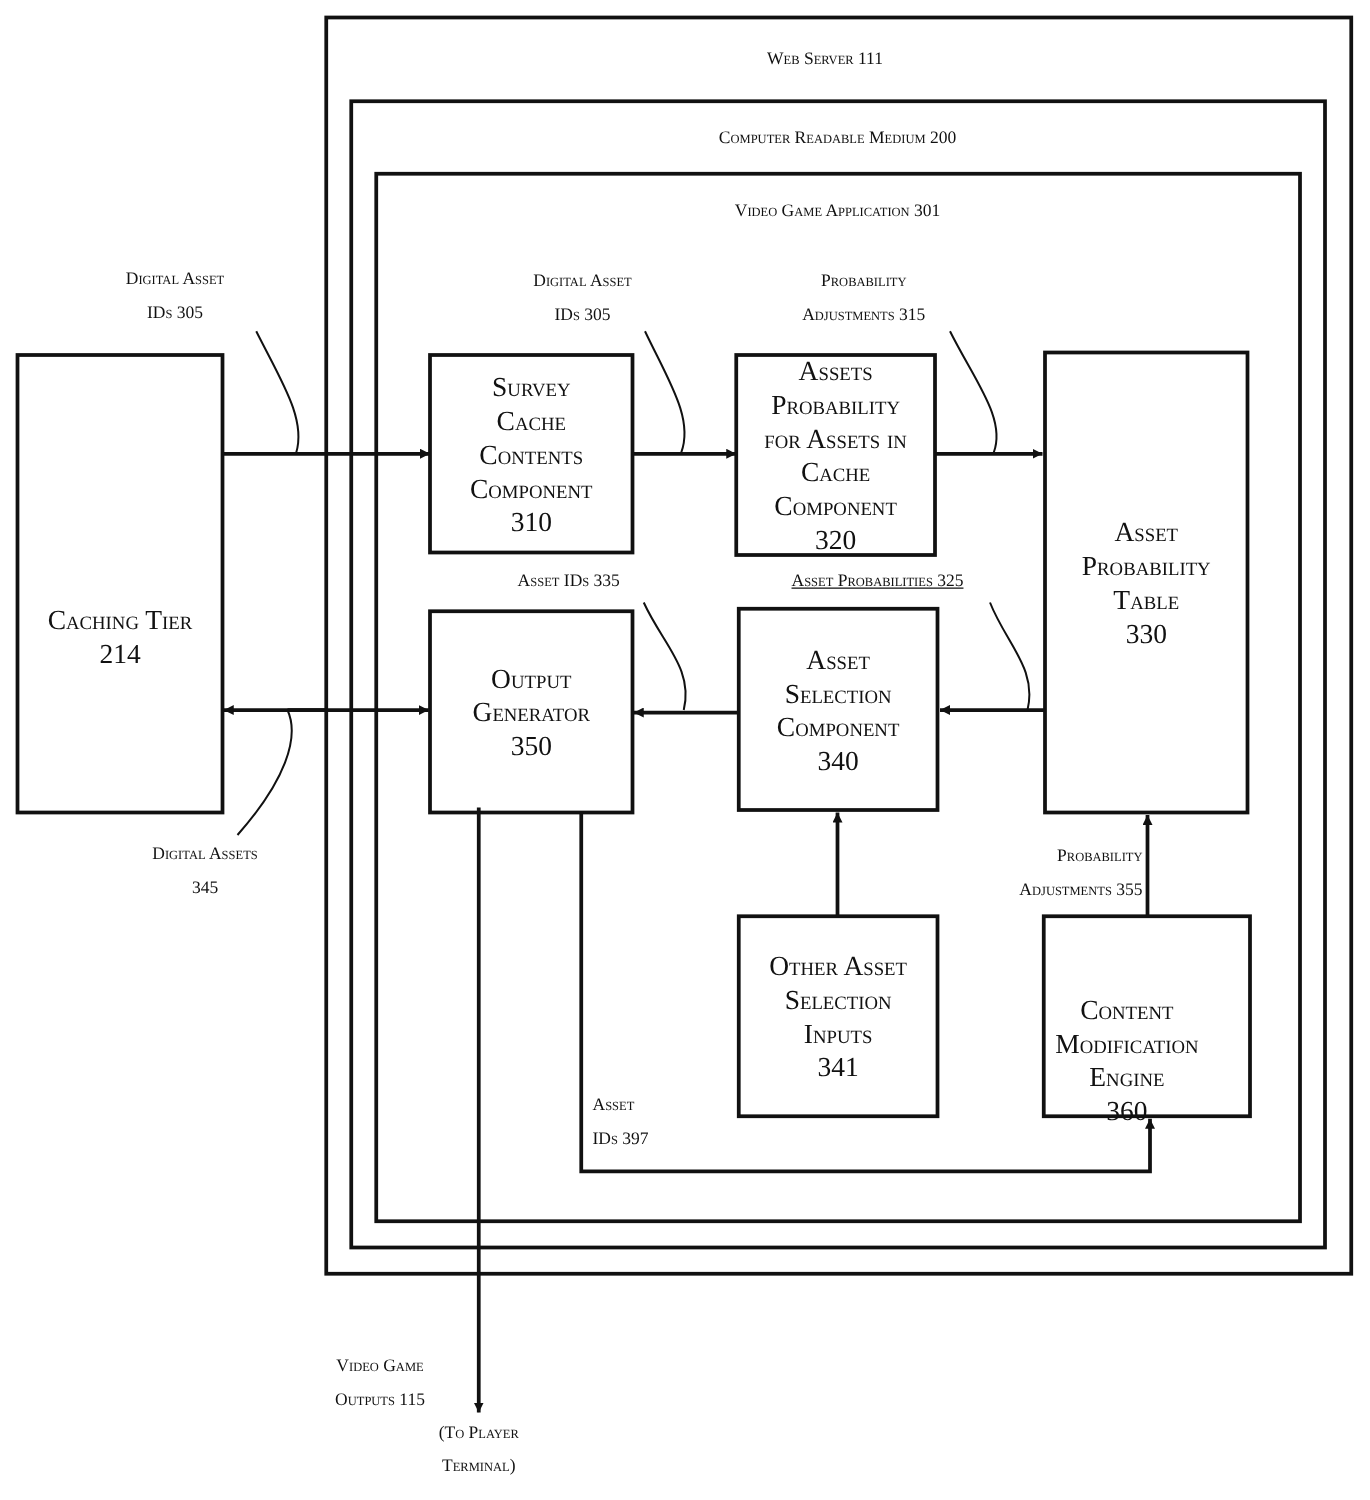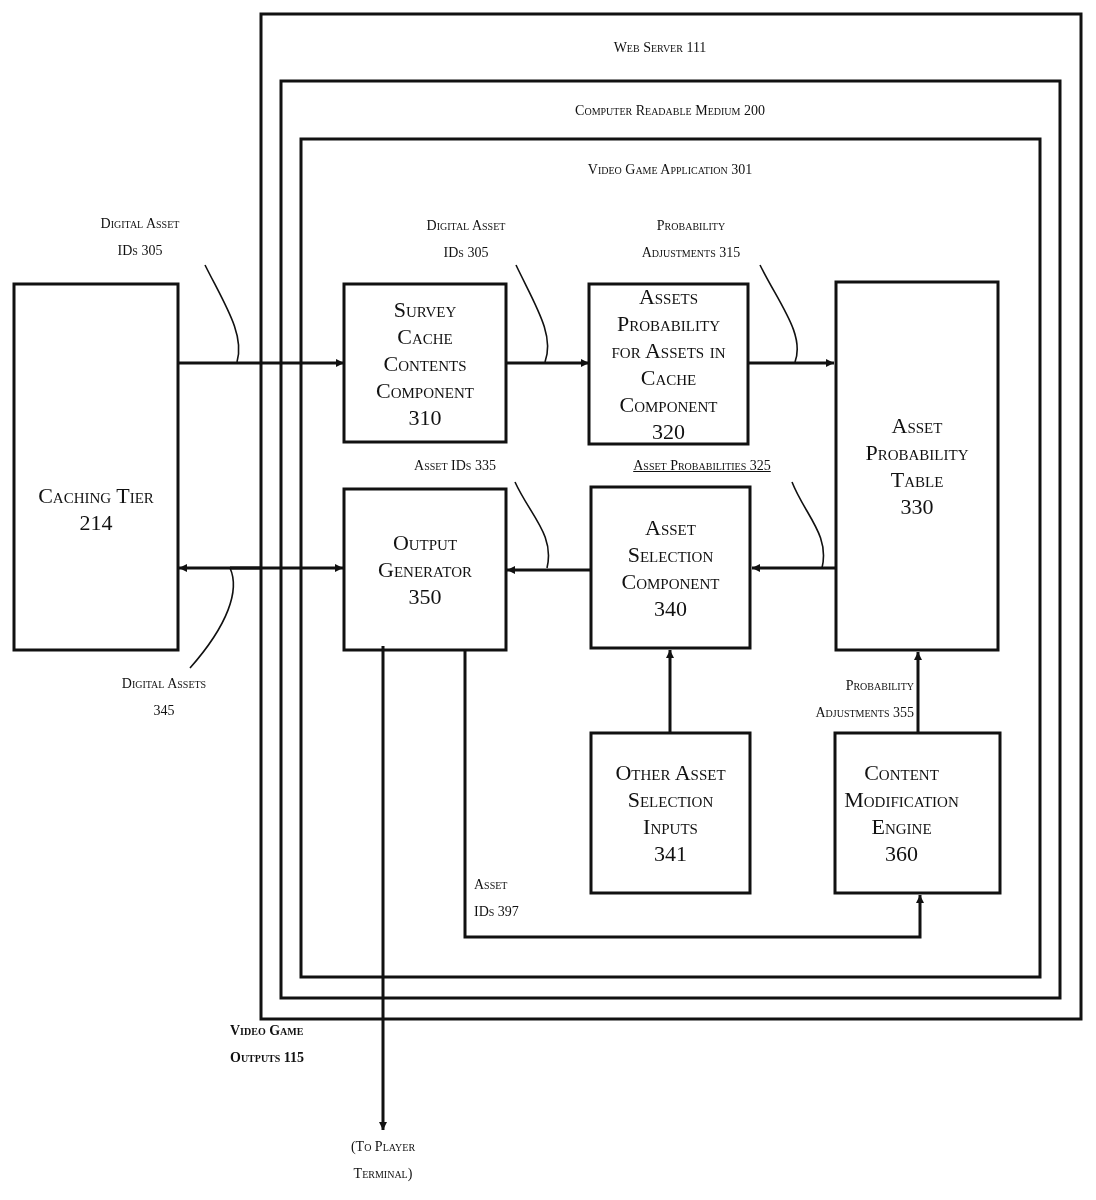--- a/index.html
+++ b/index.html
@@ -118,21 +118,21 @@
     <span>Selection</span>
     <span>Component</span>
     <span>340</span>
 </div>
 <div class="box-text" style="left:591px; top:733px; width:159px; height:160px;">
   <span>Other Asset</span>
     <span>Selection</span>
     <span>Inputs</span>
     <span>341</span>
 </div>
-<div class="box-text" style="left:835px; top:733px; width:133px; height:160px;">
+<div class="box-text" style="left:835px; top:768px; width:133px; height:160px;">
   <span>Content</span>
     <span>Modification</span>
     <span>Engine</span>
     <span>360</span>
 </div>
 
 <div class="lbl" style="left:50px; top:210px; width:180px;">
   <span>Digital Asset</span>
     <span>IDs 305</span>
 </div>
@@ -155,20 +155,20 @@
     <span>345</span>
 </div>
 <div class="lbl" style="left:730px; top:672px; width:184px; text-align:right;">
   <span>Probability</span>
     <span>Adjustments 355</span>
 </div>
 <div class="lbl" style="left:474px; top:871px; width:100px; text-align:left;">
   <span>Asset</span>
     <span>IDs 397</span>
 </div>
-<div class="lbl" style="left:230px; top:1017px; width:148px; text-align:left;font-weight:bold;">
+<div class="lbl" style="left:230px; top:1080px; width:148px; text-align:center;">
   <span>Video Game</span>
     <span>Outputs 115</span>
 </div>
 <div class="lbl" style="left:293px; top:1133px; width:180px;">
   <span>(To Player</span>
     <span>Terminal)</span>
 </div>
 
 </body></html>

